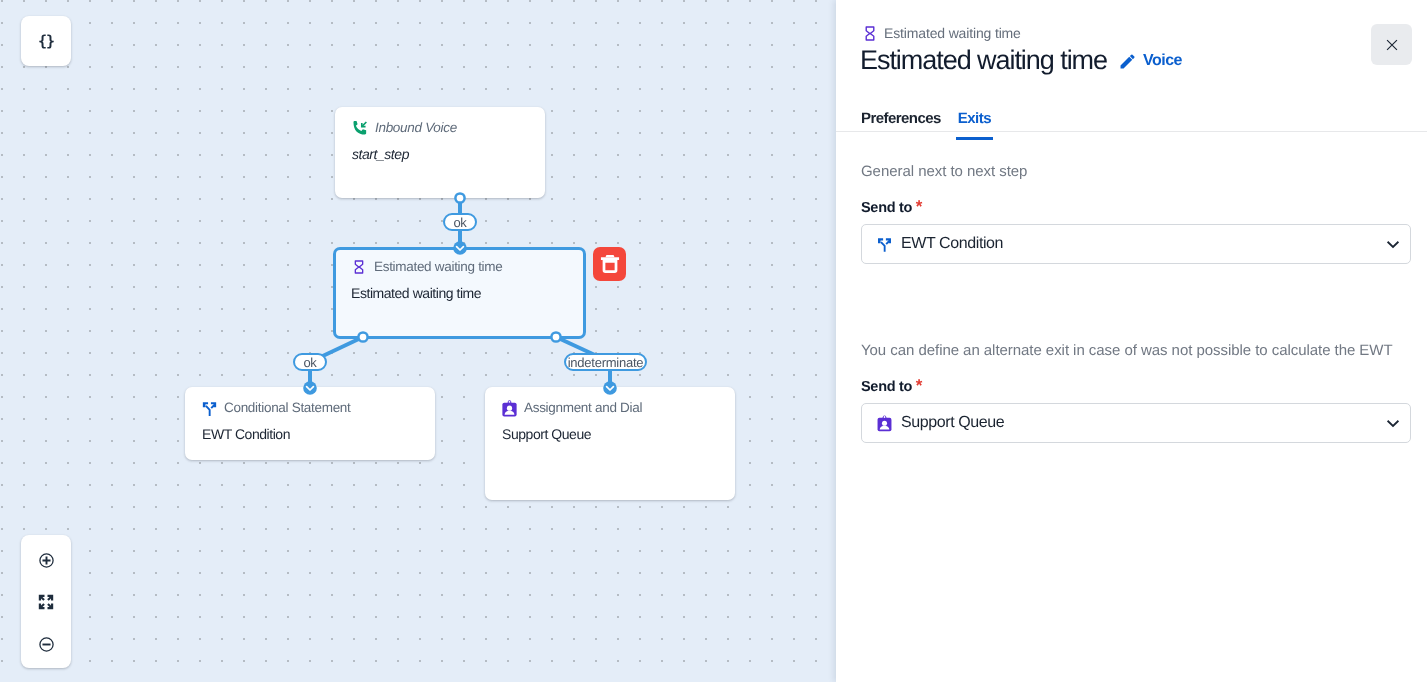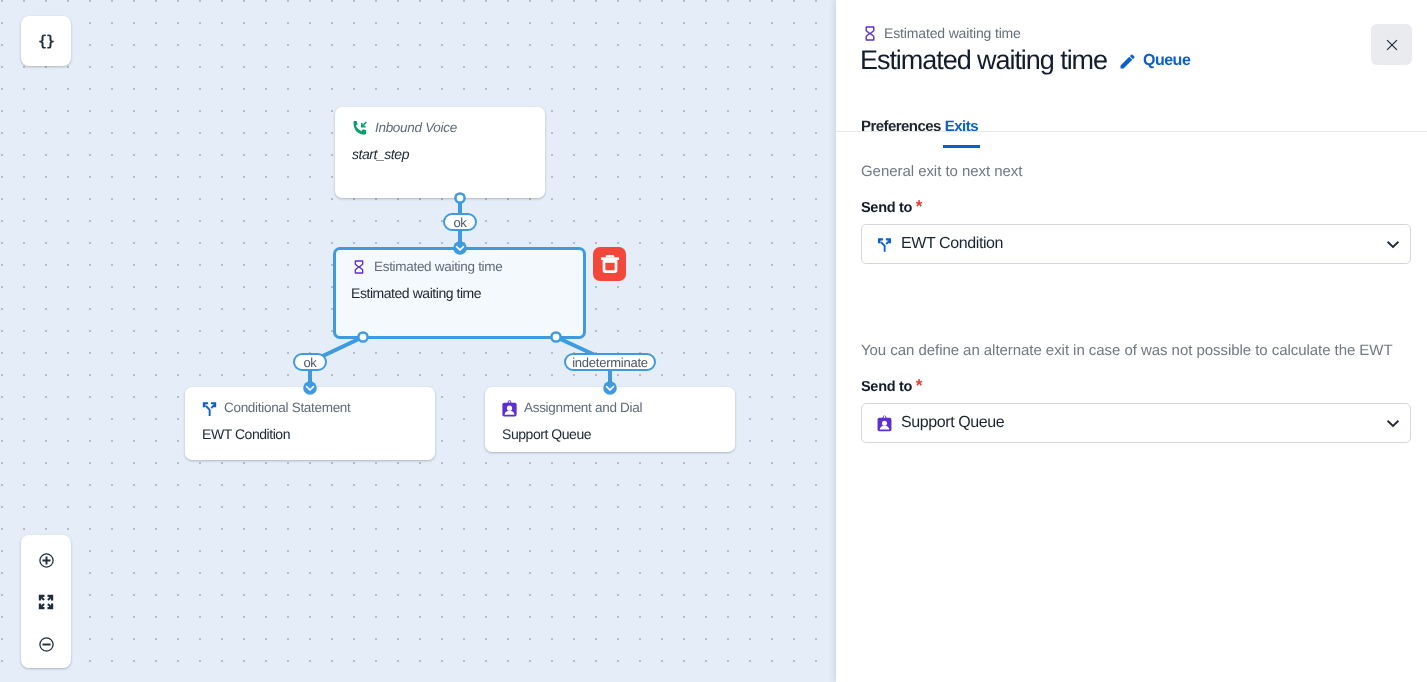--- a/index.html
+++ b/index.html
@@ -68,21 +68,21 @@
   .p-eyebrow { position: absolute; left: 25px; top: 24px; display: flex; align-items: center; gap: 7px; }
   .p-eyebrow .lbl { font-size: 14px; color: #656e7b; letter-spacing: -.15px; line-height: 14px; margin-top: -1px; }
   .p-title { position: absolute; left: 24px; top: 44px; font-size: 27px; color: #121c2d;
              font-weight: 400; letter-spacing: -1.05px; line-height: 32px; }
   .p-edit { position: absolute; left: 285px; top: 52px; display: flex; align-items: center; gap: 8px;
             color: #0b5fce; font-size: 16px; font-weight: 700; letter-spacing: -.5px; line-height: 18px; }
   .p-close {
     position: absolute; left: 535px; top: 24px; width: 41px; height: 41px;
     background: #e9ebee; border-radius: 6px; display: flex; align-items: center; justify-content: center;
   }
-  .tabs { position: absolute; left: 23px; top: 120px; display: flex; }
+  .tabs { position: absolute; left: 23px; top: 112px; display: flex; gap: 13px; }
   .tab { font-size: 15px; font-weight: 700; color: #1c2430; letter-spacing: -.55px;
          padding: 0 2px 14px 2px; line-height: 14px; }
   .tab.active { color: #0b5fce; box-shadow: inset 0 -3px 0 0 #0b5fce; }
   .divider { position: absolute; left: 0; top: 131px; width: 591px; height: 1px; background: #e7e8ea; }
 
   .sec { position: absolute; left: 25px; width: 550px; }
   .sec-title { font-size: 19.5px; font-weight: 700; color: #121c2d; letter-spacing: -.85px; line-height: 20px; }
   .sec-desc { font-size: 15px; color: #717883; letter-spacing: -.05px; line-height: 17px; margin-top: 3px; }
   .field-label { font-size: 14.5px; font-weight: 700; color: #121c2d; letter-spacing: -.3px; margin-top: 19px; line-height: 16px; }
   .req { color: #e23b32; font-size: 17px; letter-spacing: 0; }
@@ -121,21 +121,21 @@
         <path d="M456.6 246.6 l3.4 3.4 3.4 -3.4" stroke="#fff" stroke-width="1.7" fill="none" stroke-linecap="round" stroke-linejoin="round"></path>
         <circle cx="310" cy="388" r="6.8" fill="#3f9ae0"></circle>
         <path d="M306.6 386.6 l3.4 3.4 3.4 -3.4" stroke="#fff" stroke-width="1.7" fill="none" stroke-linecap="round" stroke-linejoin="round"></path>
         <circle cx="610" cy="388" r="6.8" fill="#3f9ae0"></circle>
         <path d="M606.6 386.6 l3.4 3.4 3.4 -3.4" stroke="#fff" stroke-width="1.7" fill="none" stroke-linecap="round" stroke-linejoin="round"></path>
       </g>
     </svg>
 
     <div class="pill" style="left:443px; top:213px; width:34px;">ok</div>
     <div class="pill" style="left:293px; top:353px; width:34px;">ok</div>
-    <div class="pill" style="left:564px; top:353px; width:92px;">indeterminate</div>
+    <div class="pill" style="left:564px; top:353px; width:83px;">indeterminate</div>
 
     <div class="node" style="left:335px; top:107px; width:210px; height:91px;font-style:italic;">
       <div class="nhead">
         <svg width="18" height="18" viewBox="0 0 24 24" style="margin:-1px">
             <path d="M3.4 2.6h4.0l1.4 4.4-2.3 2.0c1.6 3.3 4.1 5.6 7.3 7.0l2.0-2.3 4.4 1.4v4.0c0 .9-.7 1.6-1.6 1.6C9.0 20.7 3.3 15.0 3.3 4.2c0-.9.7-1.6 1.6-1.6z" fill="#0aa06e"></path>
             <path d="M20.5 4.0 L14.3 10.2" stroke="#0aa06e" stroke-width="2.2"></path>
             <path d="M13.3 5.2 v6.1 h6.1 v-2.2 h-3.9 v-3.9z" fill="#0aa06e"></path>
           </svg>
         <span class="ntype">Inbound Voice</span>
       </div>
@@ -166,21 +166,21 @@
             <path d="M12.2 21.5 V13.8 L7.5 8.8" fill="none" stroke="#0b5fce" stroke-width="2.4" stroke-linejoin="round"></path>
             <path d="M14.2 11.6 L17.8 7.6" fill="none" stroke="#0b5fce" stroke-width="2.4"></path>
             <path d="M3.6 4.0 h6.6 v2.7 H6.9 v3.6 H3.6z" fill="#0b5fce"></path>
             <path d="M20.4 4.0 h-6.6 v2.7 H17.1 v3.6 H20.4z" fill="#0b5fce"></path>
           </svg>
         <span class="ntype">Conditional Statement</span>
       </div>
       <div class="nname">EWT Condition</div>
     </div>
 
-    <div class="node" style="left:485px; top:387px; width:250px; height:65px;">
+    <div class="node" style="left:485px; top:387px; width:250px; height:113px;">
       <div class="nhead">
         <svg width="19" height="19" viewBox="0 0 24 24" style="margin:-2px">
             <path d="M12 1.6a2.3 2.3 0 00-2.3 2.3v2.6h4.6V3.9A2.3 2.3 0 0012 1.6z" fill="#5b2fd4"></path>
             <rect x="3.0" y="4.6" width="18.0" height="17.4" rx="2.4" fill="#5b2fd4"></rect>
             <circle cx="12" cy="3.6" r="1.2" fill="#fff"></circle>
             <circle cx="12" cy="11.6" r="3.3" fill="#fff"></circle>
             <path d="M5.8 19.8c0-3.3 2.8-5.0 6.2-5.0s6.2 1.7 6.2 5.0z" fill="#fff"></path>
           </svg>
         <span class="ntype">Assignment and Dial</span>
       </div>
@@ -228,35 +228,35 @@
       <svg width="14" height="19" viewBox="0 0 20 24" style="margin-left:2px">
           <path d="M4.6 2.8 H15.4 V8 L10 12.4 L4.6 8 Z M4.6 21.2 H15.4 V16 L10 11.6 L4.6 16 Z" fill="none" stroke="#5b2fd4" stroke-width="2" stroke-linejoin="round"></path>
         </svg>
       <span class="lbl">Estimated waiting time</span>
     </div>
     <div class="p-title">Estimated waiting time</div>
     <div class="p-edit">
       <svg width="19" height="19" viewBox="0 0 24 24" style="margin:-2px -2px -2px -3px">
           <path d="M3.2 17.0V20.8H7L18.0 9.8 14.2 6 3.2 17.0z M20.6 7.2a1.05 1.05 0 000-1.5l-2.3-2.3a1.05 1.05 0 00-1.5 0L15 5.2 18.8 9l1.8-1.8z" fill="#0b5fce"></path>
         </svg>
-      <span>Queue</span>
+      <span>Voice</span>
     </div>
     <div class="p-close">
       <svg width="16" height="16" viewBox="0 0 24 24">
           <path d="M4.6 4.6l14.8 14.8M19.4 4.6L4.6 19.4" stroke="#1b2533" stroke-width="1.7" stroke-linecap="butt"></path>
         </svg>
     </div>
     <div class="tabs">
       <div class="tab">Preferences</div>
       <div class="tab active">Exits</div>
     </div>
     <div class="divider"></div>
 
     <div class="sec" style="top:160px">
-      <div class="sec-desc">General exit to next next</div>
+      <div class="sec-desc">General next to next step</div>
       <div class="field-label"><span>Send to</span>&nbsp;<span class="req">*</span></div>
       <div class="select">
         <svg width="17" height="17" viewBox="1 1 22 22">
             <path d="M12.2 21.5 V13.8 L7.5 8.8" fill="none" stroke="#0b5fce" stroke-width="2.4" stroke-linejoin="round"></path>
             <path d="M14.2 11.6 L17.8 7.6" fill="none" stroke="#0b5fce" stroke-width="2.4"></path>
             <path d="M3.6 4.0 h6.6 v2.7 H6.9 v3.6 H3.6z" fill="#0b5fce"></path>
             <path d="M20.4 4.0 h-6.6 v2.7 H17.1 v3.6 H20.4z" fill="#0b5fce"></path>
           </svg>
         <span>EWT Condition</span>
         <svg class="chev" width="20" height="20" viewBox="0 0 24 24">

